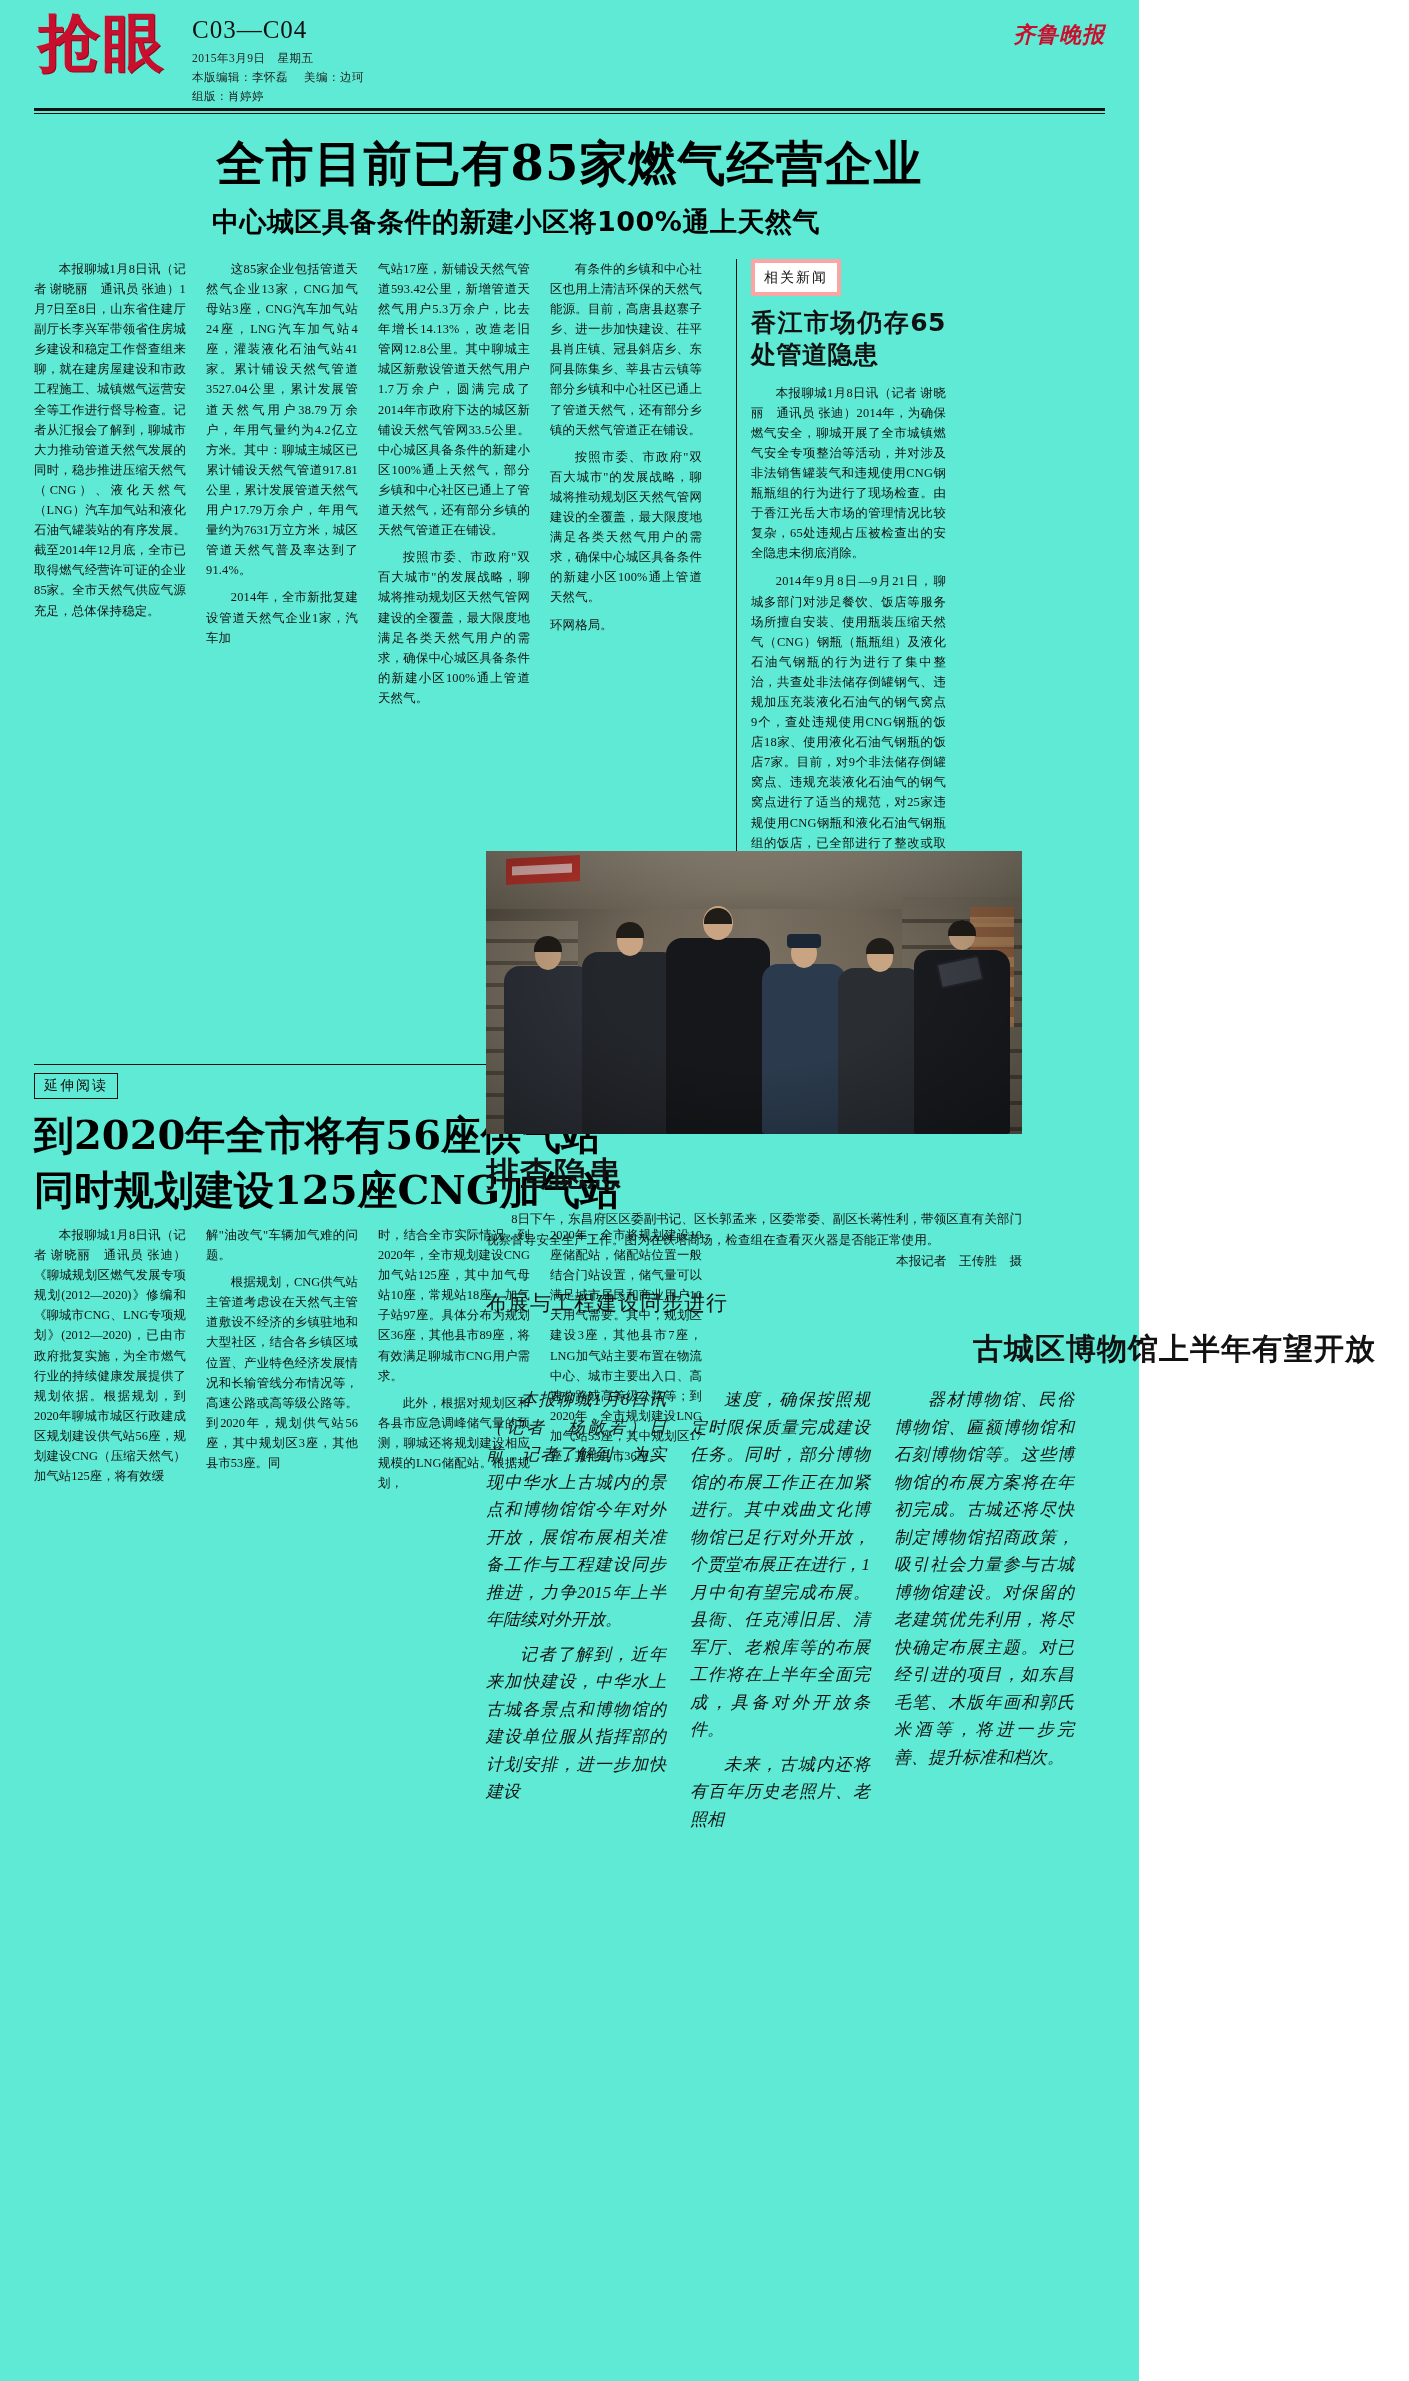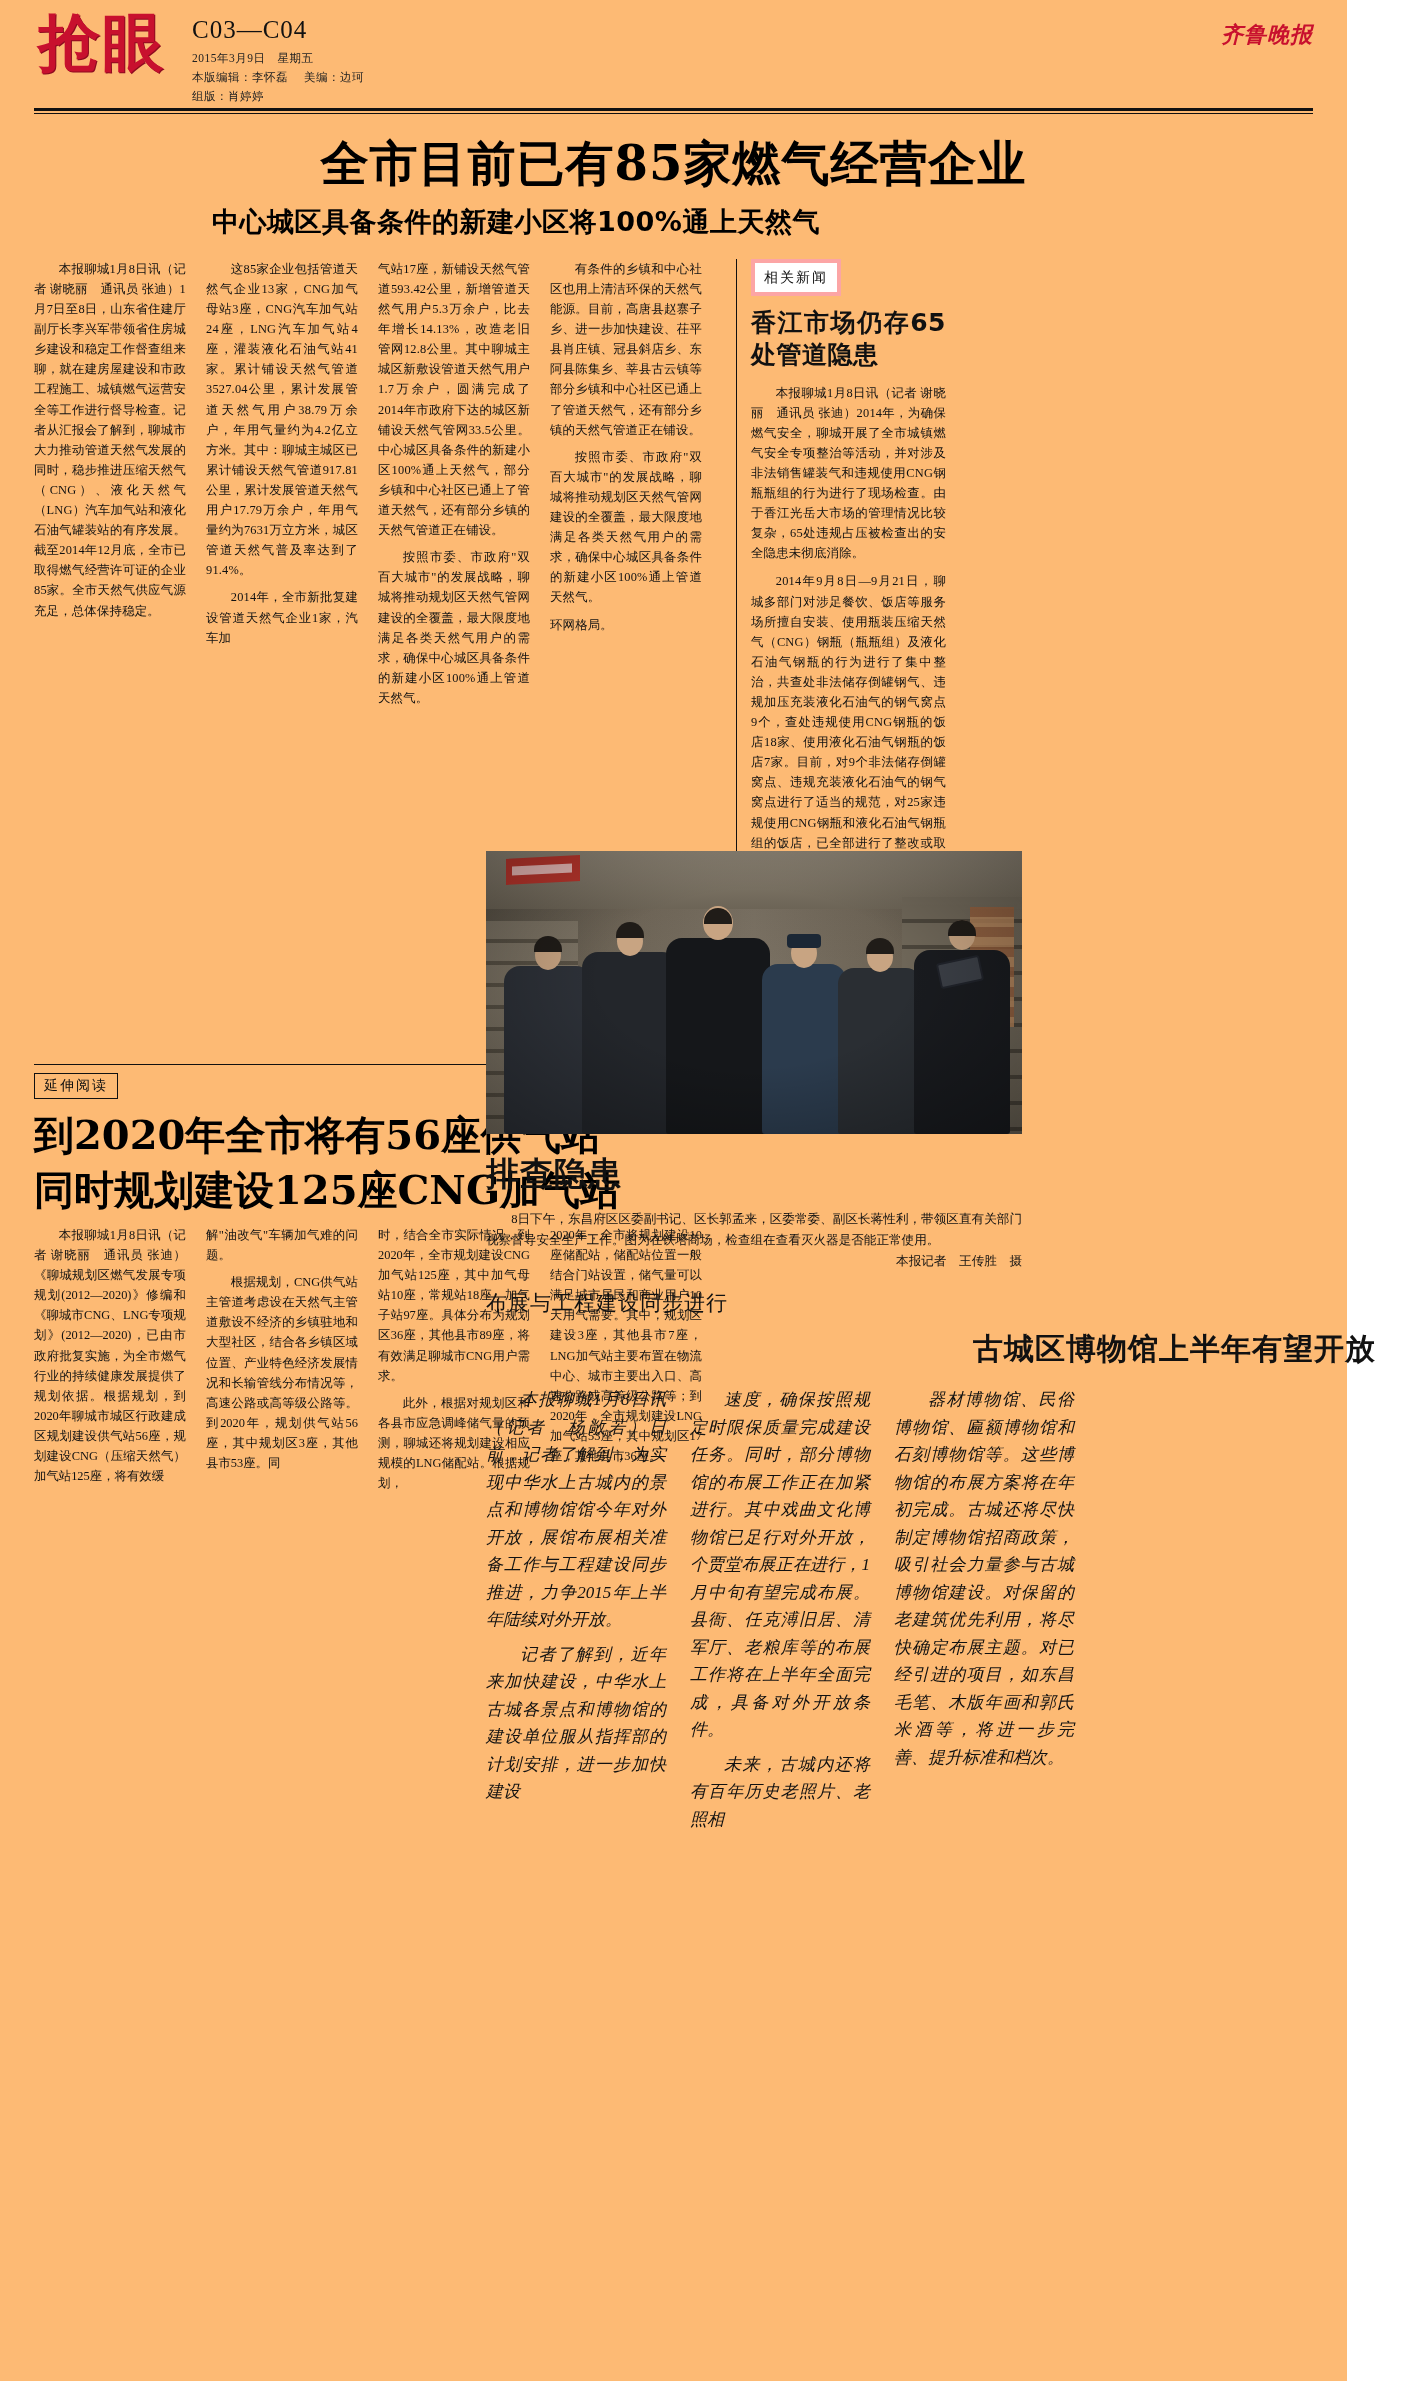--- a/index.html
+++ b/index.html
@@ -9,25 +9,25 @@
   }
   body {
     width: 1409px;
     height: 2381px;
     font-family: "Liberation Serif", serif;
     color: #111;
     position: relative;
   }
   .page {
     position: relative;
-    width: 1347px;
+    width: 1139px;
     height: 2381px;
     box-sizing: border-box;
     padding: 0 34px;
-    background: #fdba74;
+    background: #5eead4;
   }
 
   
   .masthead {
     position: relative;
     height: 90px;
     display: flex;
     align-items: flex-start;
     padding-top: 12px;
   }

